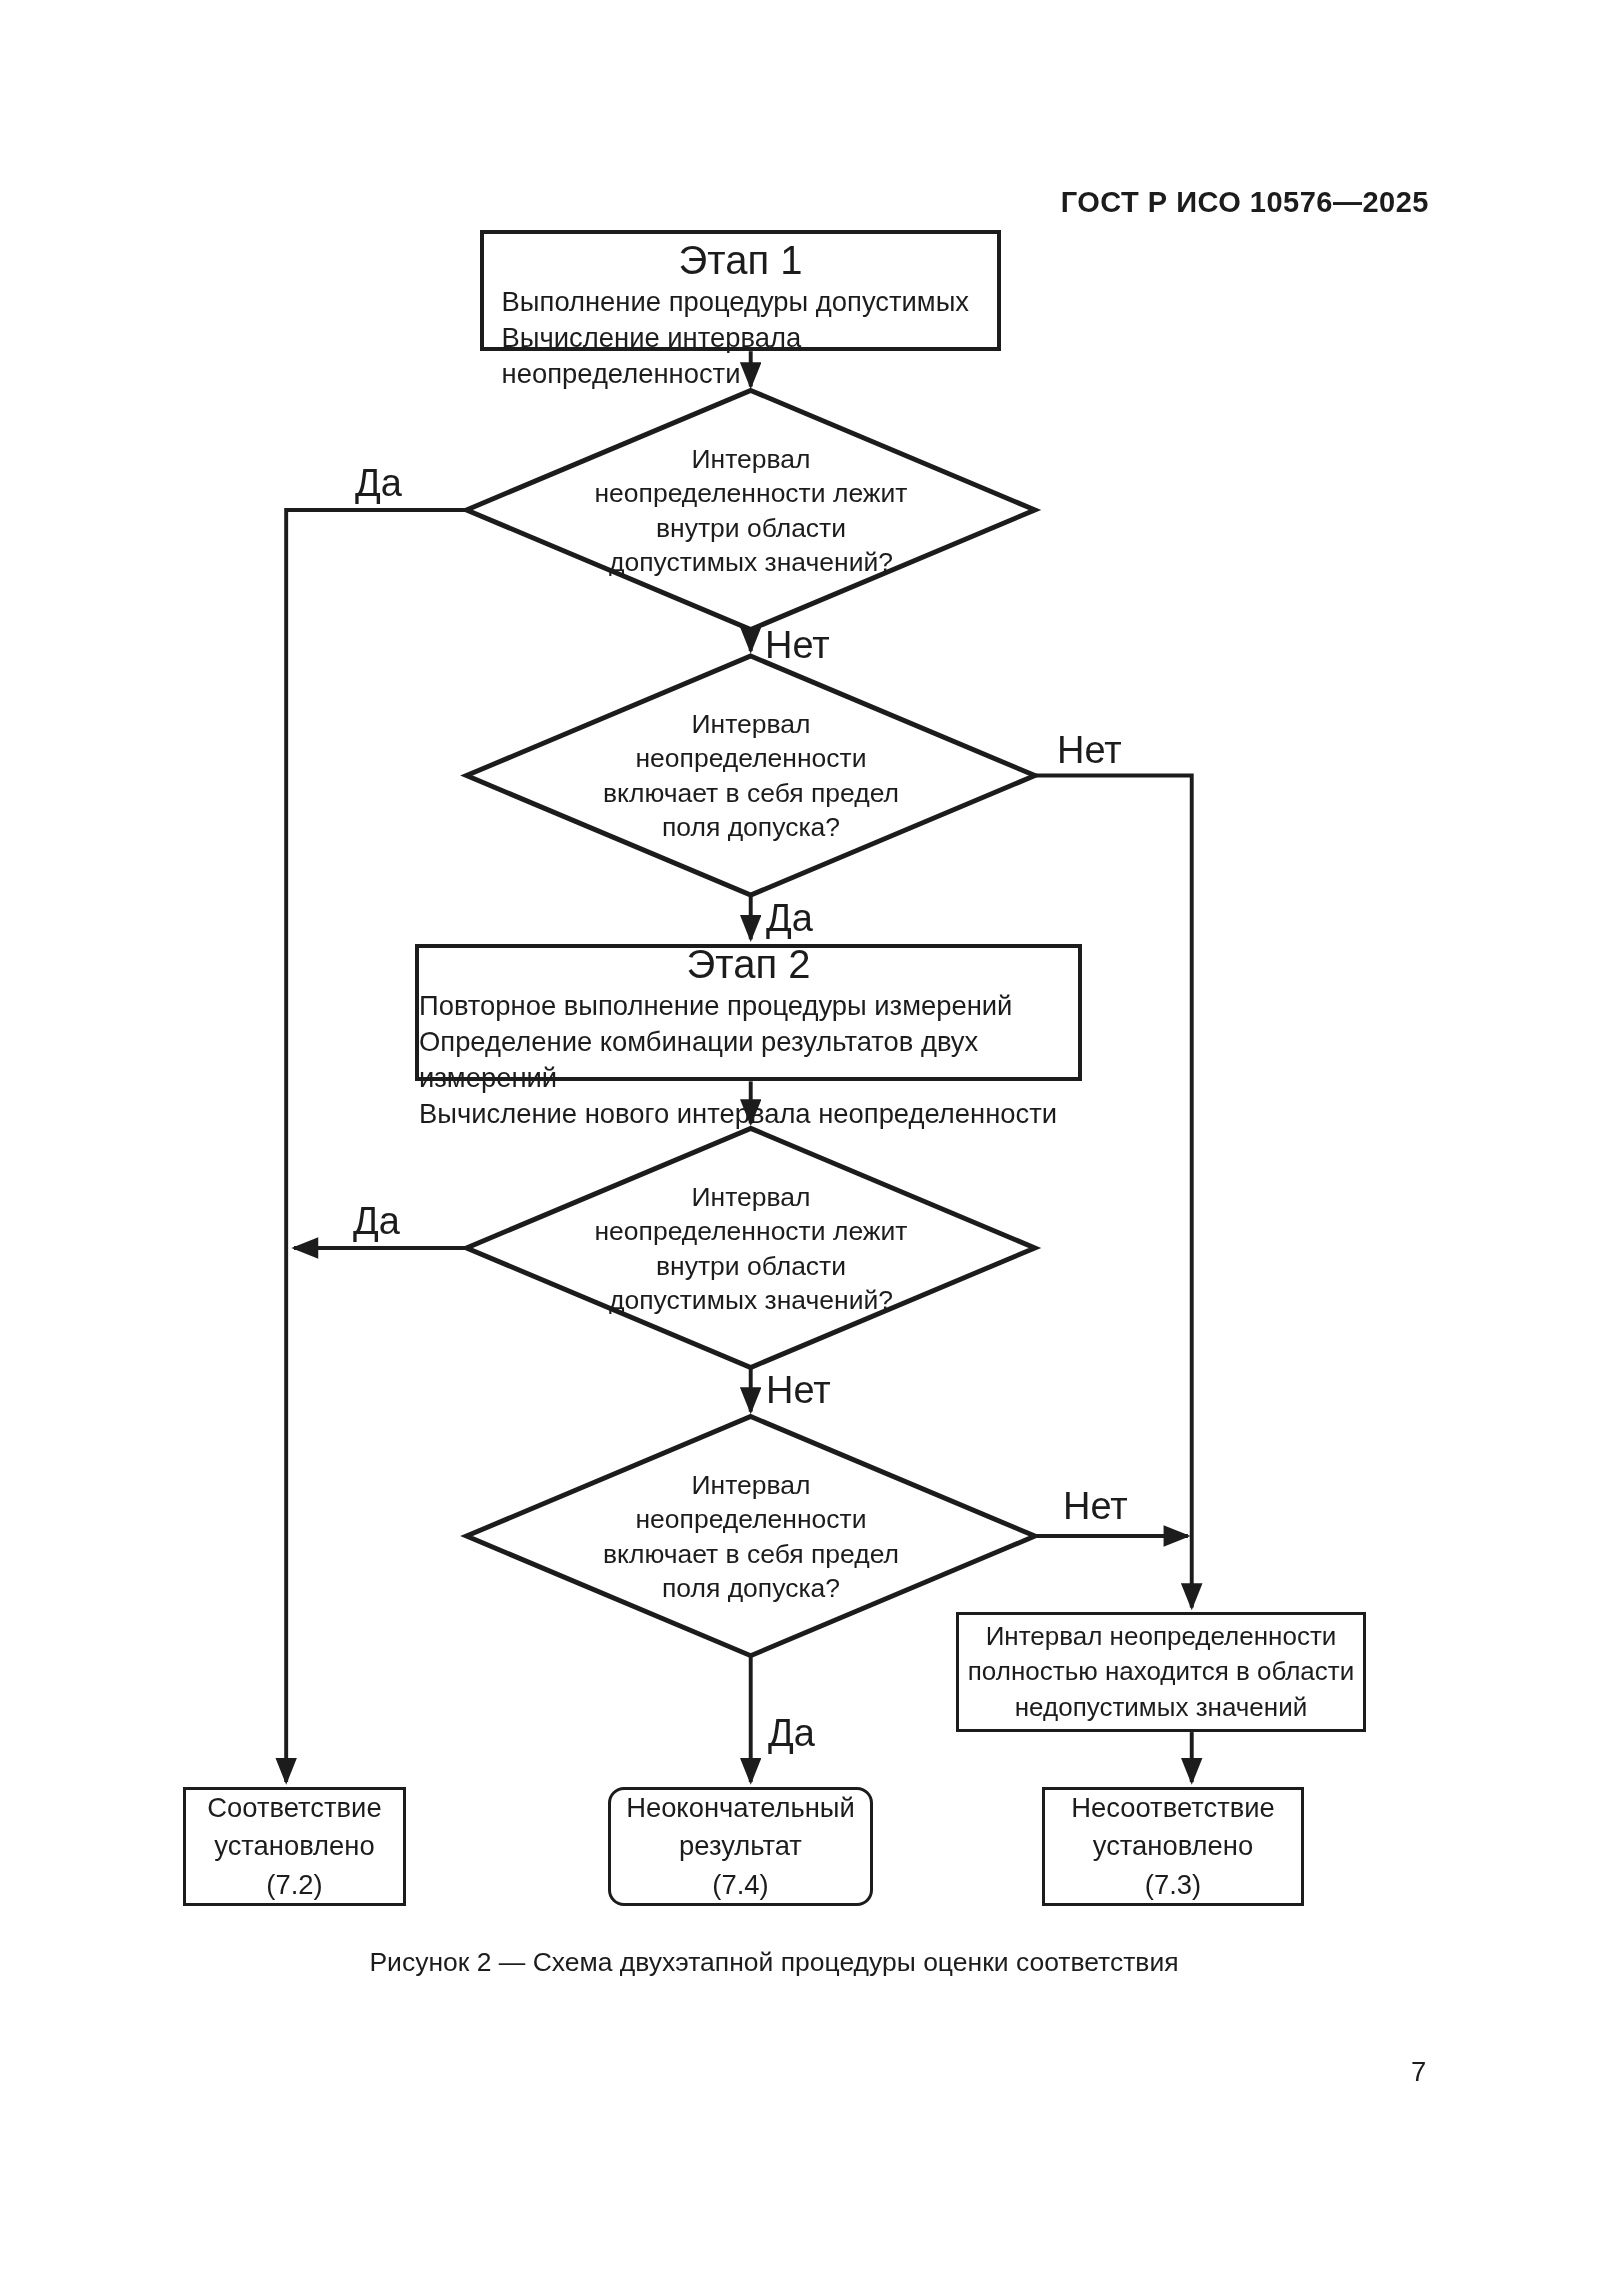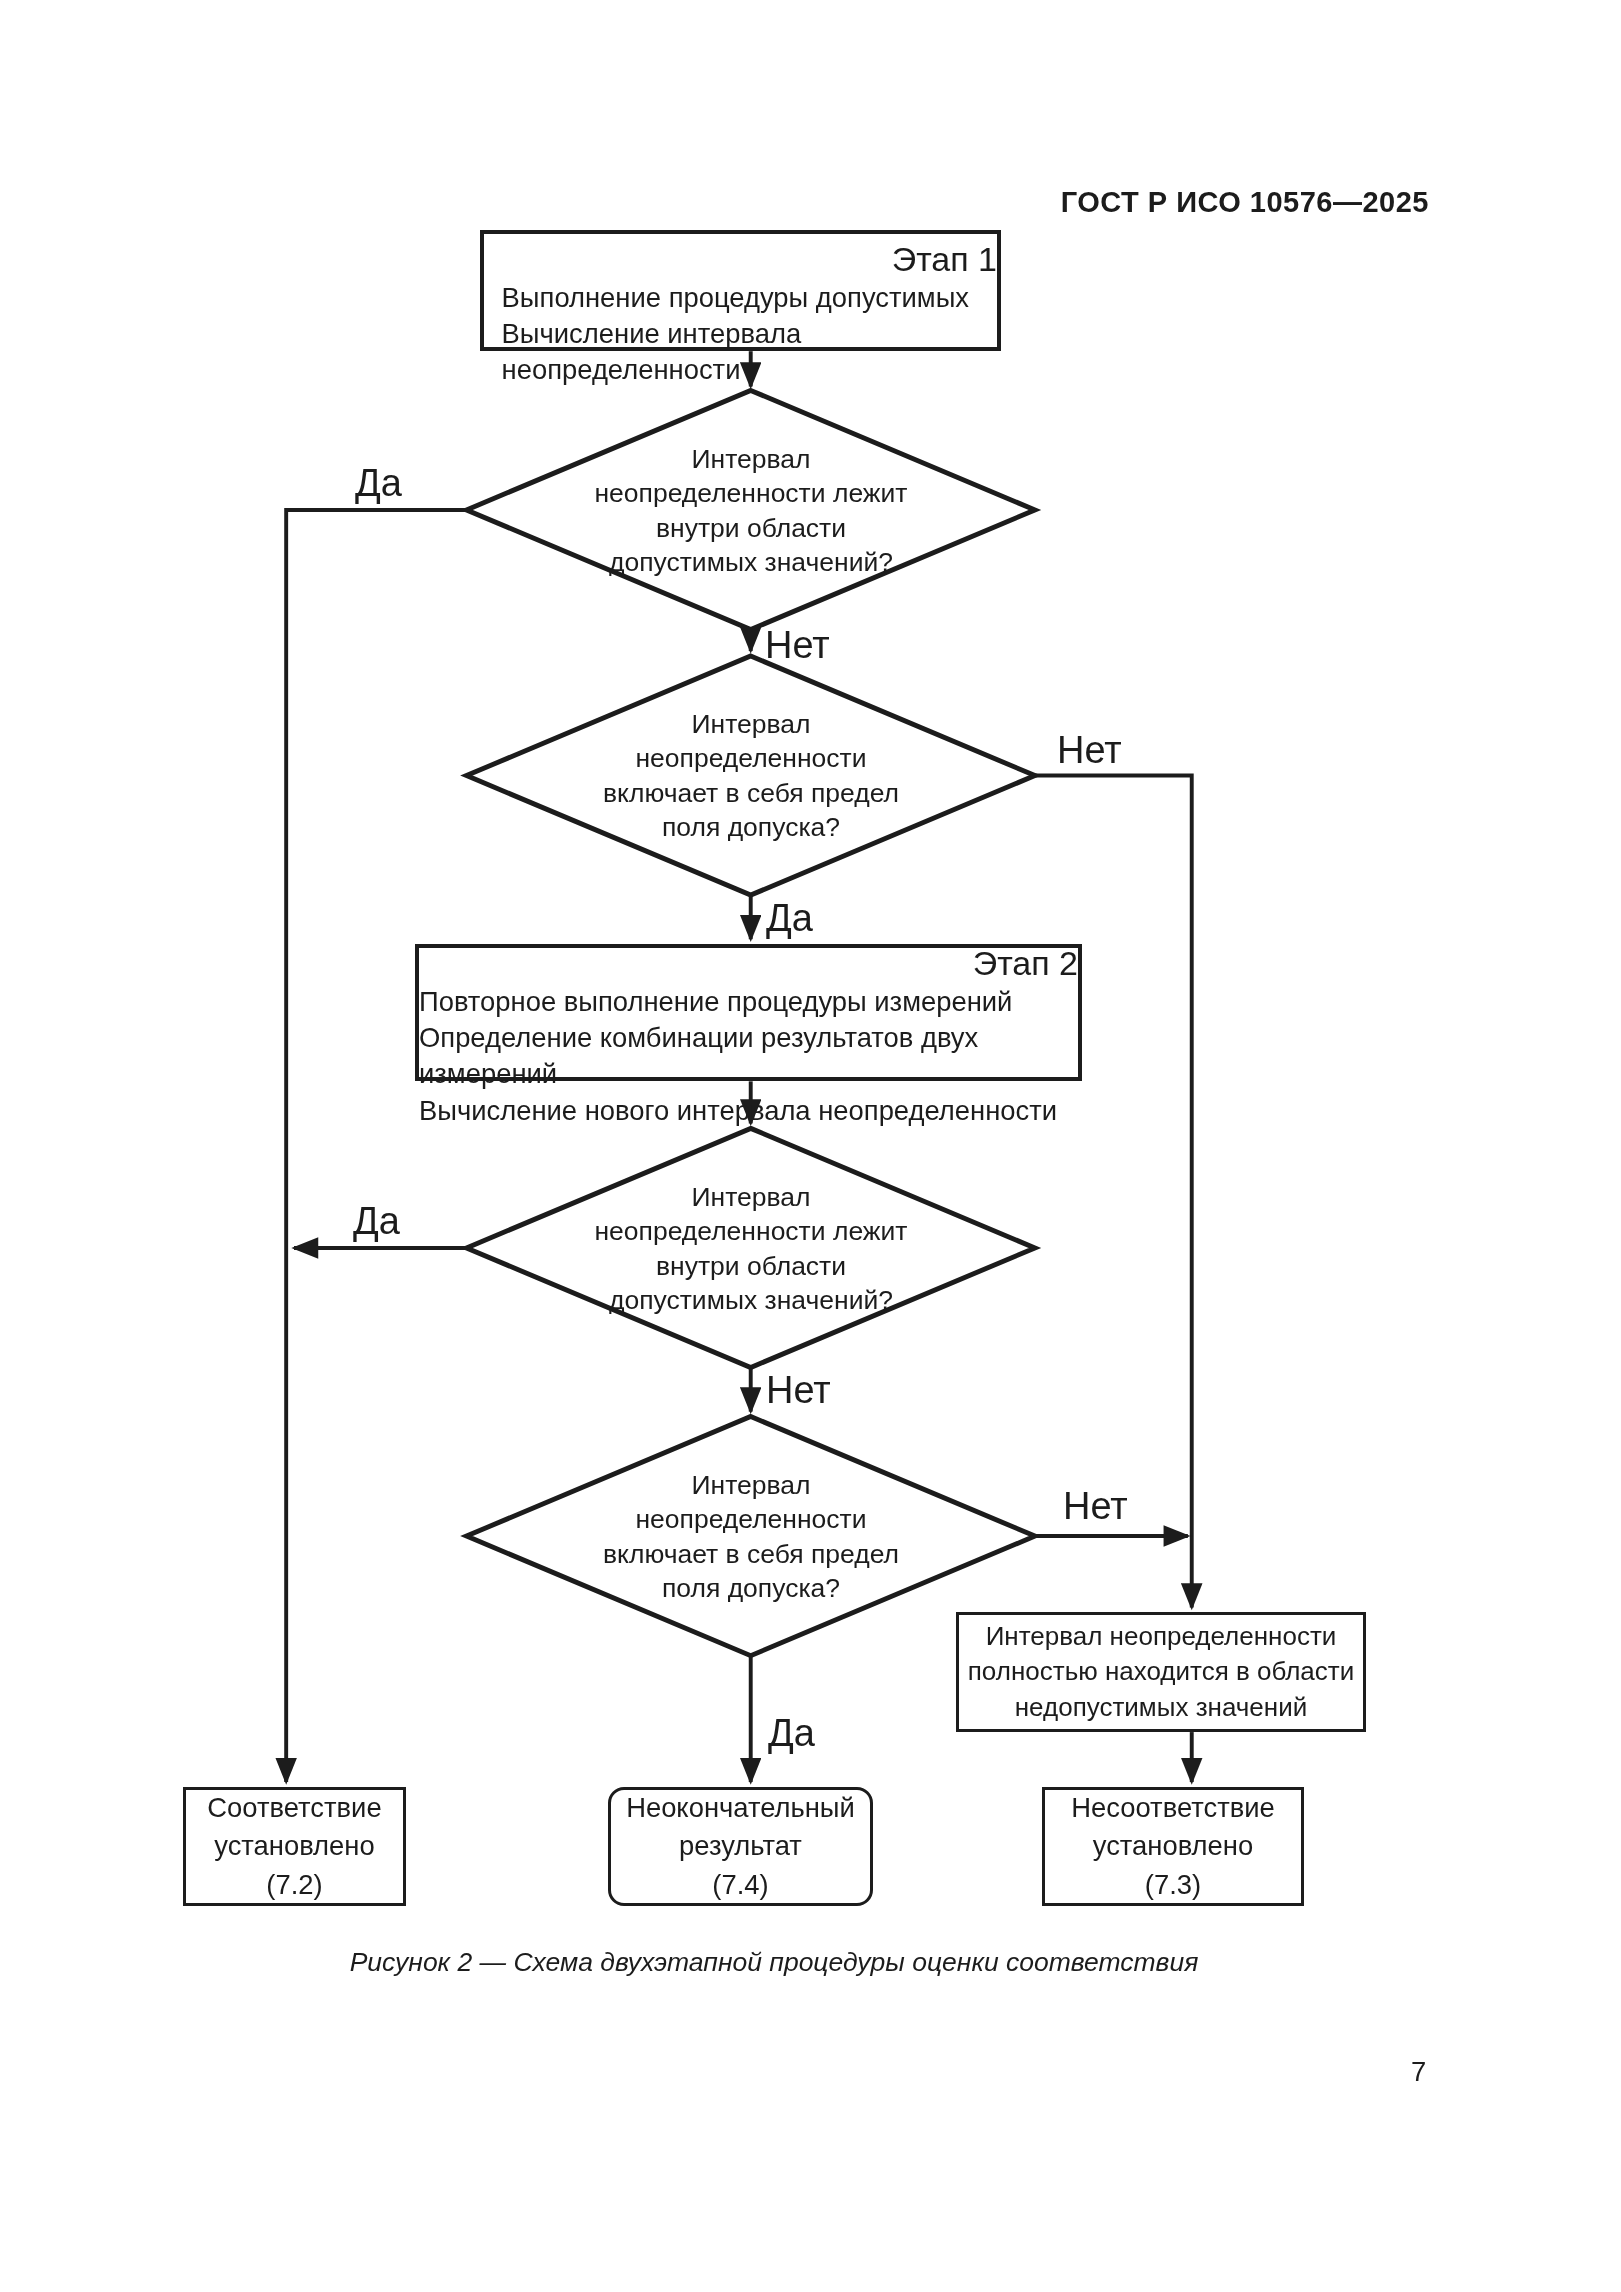--- a/index.html
+++ b/index.html
@@ -22,21 +22,21 @@
   }
 
   .box {
     background:#ffffff;
     border:4.9px solid #1c1c1c;
     display:flex; flex-direction:column;
     justify-content:center; align-items:center;
   }
   .box.thin { border-width:3.9px; }
 
-  .stage-title { font-size:34px; line-height:1.2; text-align:right; width:100%;margin-top:47px; }
+  .stage-title { font-size:40px; line-height:1.2; text-align:center; width:100%;margin-top:47px; }
   .stage-body  { font-size:27.4px; line-height:1.32; white-space:pre-line; }
   .stage-body.left { align-self:flex-start; padding-left:17.6px; text-align:left; }
   .stage-body.center { text-align:left; }
 
   .dtext {
     position:absolute;
     transform:translate(-50%,-50%);
     font-size:26.5px; line-height:1.3;
     text-align:center; white-space:pre-line;
     width:412px;
@@ -48,21 +48,21 @@
   }
   .info-text {
     font-size:26px; line-height:1.35;
     text-align:center; white-space:pre-line;
   }
 
   .lbl { position:absolute; font-size:38px; line-height:1.1; white-space:nowrap;text-align:center; }
 
   .caption {
     position:absolute; transform:translateX(-50%);
-    font-size:26.5px; white-space:nowrap;font-style:italic;
+    font-size:26.5px; white-space:nowrap;
   }
   .pagenum { position:absolute; font-size:27.4px; }
 </style>
 </head>
 <body>
 
 <div class="page">
 
   <svg class="wires" width="1621" height="2293" viewBox="0 0 1654 2339">
     <defs>

